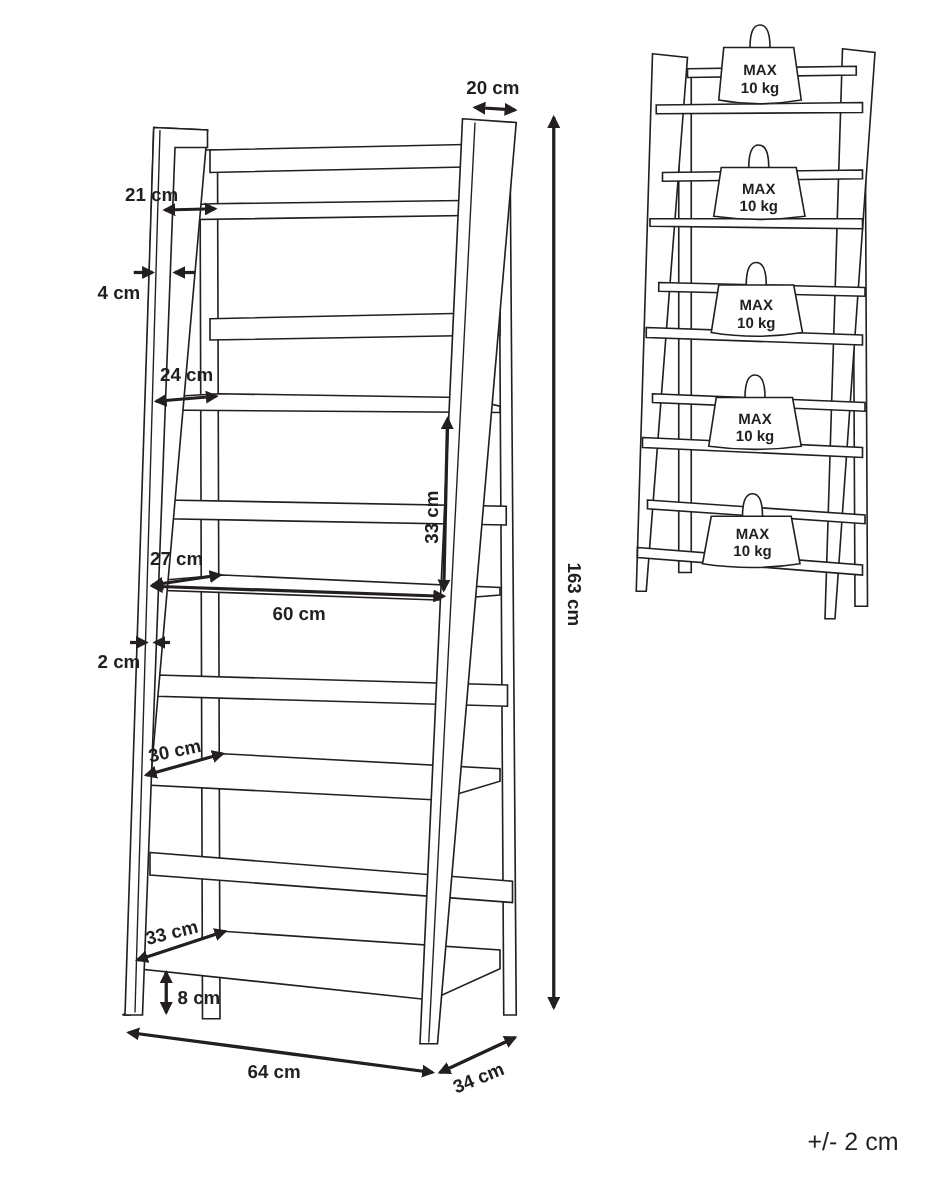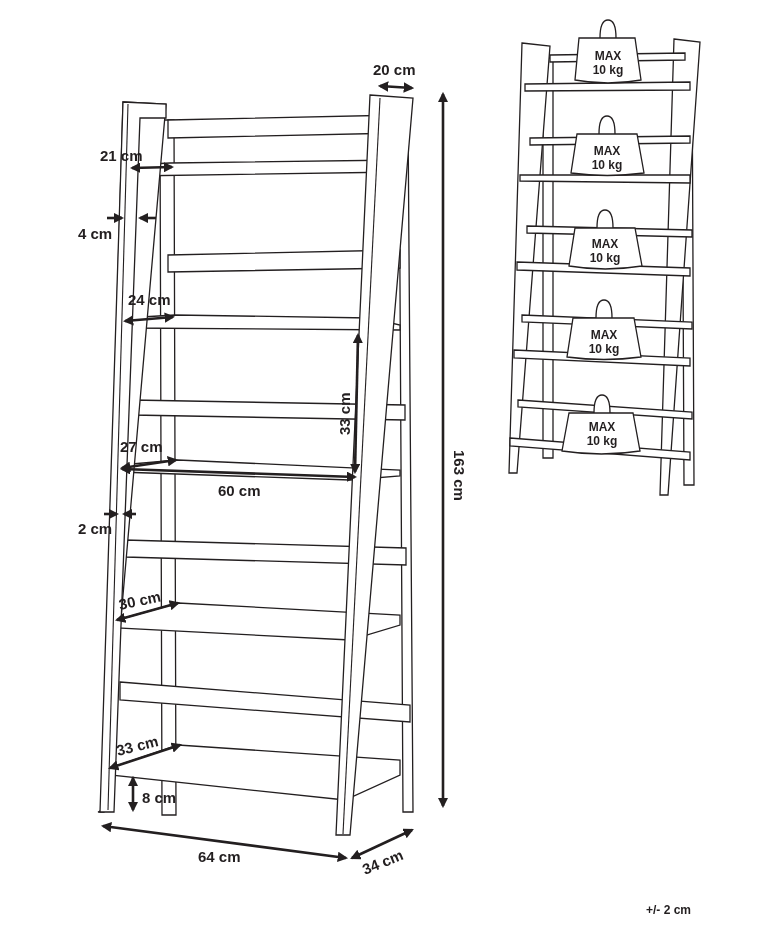--- a/index.html
+++ b/index.html
@@ -4,21 +4,21 @@
 <style>
   html, body { margin:0; padding:0; background:#ffffff; }
   body { width:759px; height:949px; position:relative; overflow:hidden;
          font-family:"Liberation Sans", sans-serif; color:#231f20; }
   svg { position:absolute; left:0; top:0; }
   .lbl { font-family:"Liberation Sans", sans-serif; font-weight:bold; font-size:15px; fill:#231f20; }
   .wlbl { font-family:"Liberation Sans", sans-serif; font-weight:bold; font-size:12px; fill:#231f20; }
   .ln { stroke:#231f20; stroke-width:1.3; fill:#fff; }
   .ln2 { stroke:#231f20; stroke-width:1.1; fill:none; }
   .dim { stroke:#231f20; stroke-width:2.6; fill:none; }
-  .tol { position:absolute; left:646px; top:903px; font-weight:bold; font-size:12px; }
+  .tol { position:absolute; left:646px; top:903px; font-weight:normal; font-size:20px; }
 </style>
 </head>
 <body>
 
 <svg width="759" height="949" viewBox="0 0 759 949">
   <defs>
     <marker id="ah" viewBox="0 0 10 10" refX="8" refY="5" markerWidth="4" markerHeight="4" orient="auto-start-reverse">
       <path d="M0,0 L10,5 L0,10 z" fill="#231f20"></path>
     </marker>
   </defs>

